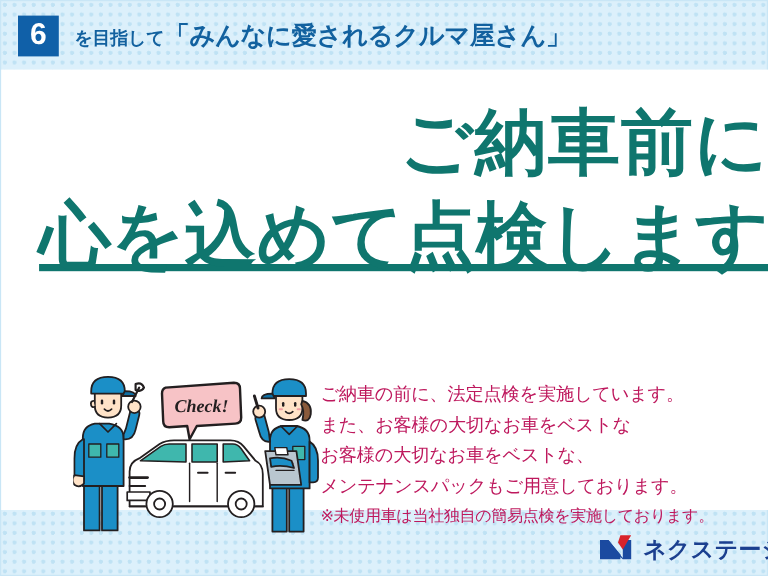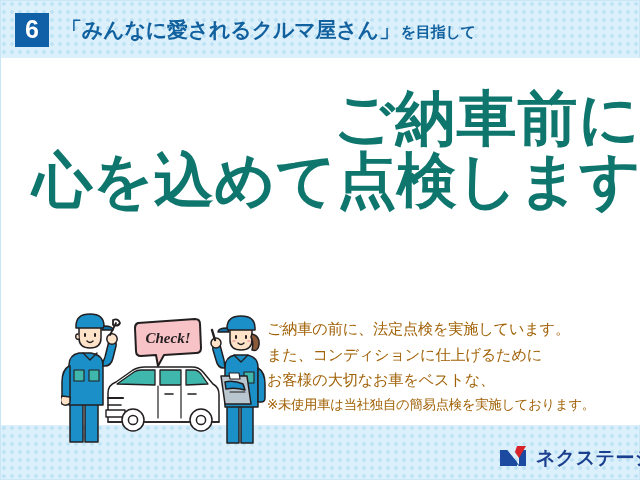--- a/index.html
+++ b/index.html
@@ -90,31 +90,32 @@
     color: #0f766e;
     font-weight: bold;
     line-height: 1.04;
     letter-spacing: 1px;
   }
   .headline-line {
     display: block;
     font-size: 60px;
   }
   #headline-line2 {
-    margin-top: 0;
+    margin-top: 16px;
     letter-spacing: 0px;
+    text-decoration: underline;
   }
 
   
   #body-copy {
     position: absolute;
     left: 266px;
     top: 258px;
     width: 356px;
-    color: #a16207;
+    color: #be185d;
     font-size: 15.2px;
     line-height: 25.5px;
     letter-spacing: -0.2px;
   }
   #body-copy .line {
     display: block;
     white-space: nowrap;
   }
   #body-note {
     display: block;
@@ -154,36 +155,37 @@
   }
 </style>
 </head>
 <body>
 
 <div id="ad">
 
   <div id="header">
     <div id="badge">6</div>
     <div id="header-text">
+      <span id="header-suffix">を目指して</span>
       <span id="header-main">「みんなに愛されるクルマ屋さん」</span>
-      <span id="header-suffix">を目指して</span>
     </div>
   </div>
 
   <div id="panel">
 
     <div id="headline">
       <span class="headline-line" id="headline-line1">ご納車前に</span>
       <span class="headline-line" id="headline-line2">心を込めて点検します</span>
     </div>
 
     <div id="body-copy">
       <span class="line">ご納車の前に、法定点検を実施しています。</span>
-      <span class="line">また、コンディションに仕上げるために</span>
+      <span class="line">また、お客様の大切なお車をベストな</span>
       <span class="line">お客様の大切なお車をベストな、</span>
+      <span class="line">メンテナンスパックもご用意しております。</span>
       <span id="body-note">※未使用車は当社独自の簡易点検を実施しております。</span>
     </div>
 
     <div id="illustration">
       <svg width="205" height="135" viewBox="0 0 205 135" xmlns="http://www.w3.org/2000/svg">
         <g stroke="#231f20" stroke-width="1.5" stroke-linejoin="round" stroke-linecap="round" fill="none">
 
           <g>
 
             <path d="M47 112 L47 83 Q47 75 55 72 L72 60 Q77 57 84 57 L131 57 Q138 57 142 62 L152 74 Q158 77 158 85 L158 112 Z" fill="#ffffff"></path>

